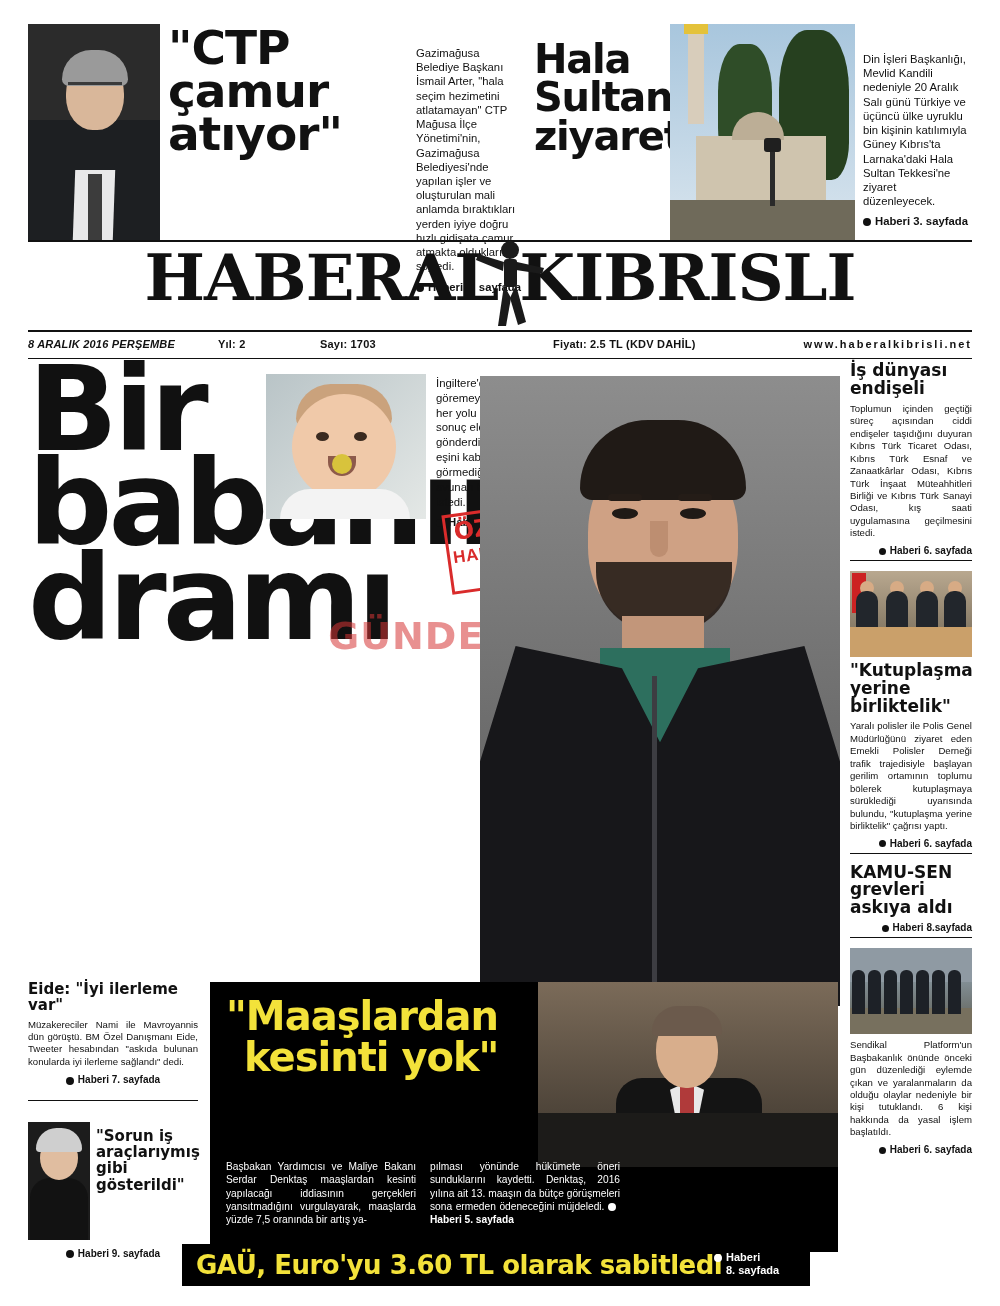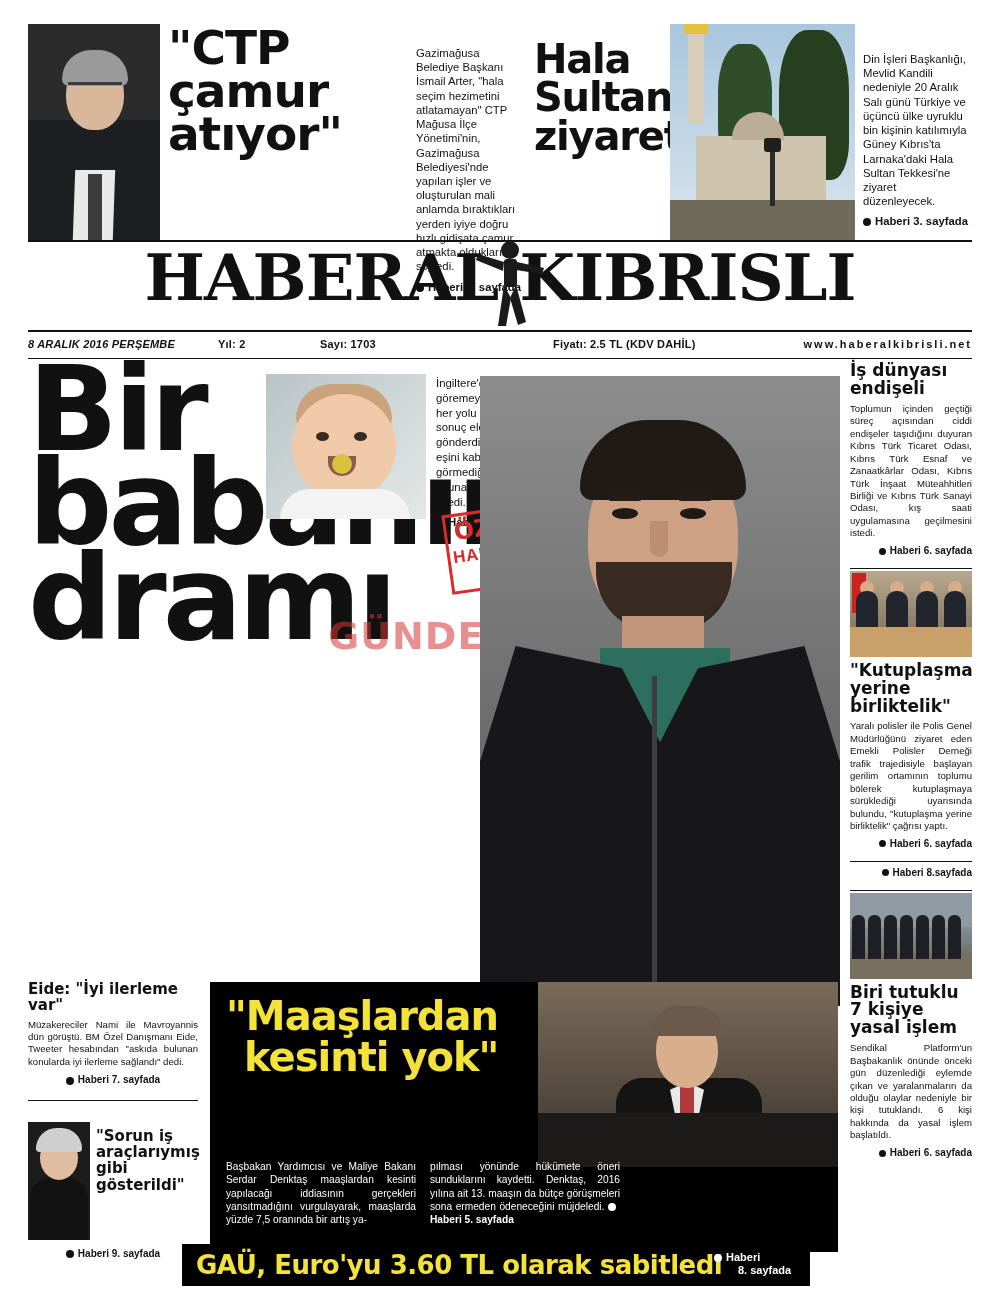--- a/index.html
+++ b/index.html
@@ -121,21 +121,21 @@
   .manphoto .browR { position:absolute; left:198px; top:118px; width:34px; height:7px; border-radius:4px; background:#241c17; }
   .manphoto .nose { position:absolute; left:170px; top:145px; width:18px; height:36px; border-radius:0 0 10px 10px; background:#bd8e71; }
   .manphoto .beard { position:absolute; left:116px; top:186px; width:136px; height:70px; border-radius:0 0 60px 60px; background:#2a211b; opacity:0.92; }
   .manphoto .neck { position:absolute; left:142px; top:240px; width:82px; height:60px; background:#c2967a; }
   .manphoto .shirt { position:absolute; left:120px; top:272px; width:130px; height:120px; background:#2d6f5e; }
   .manphoto .jacket { position:absolute; left:-10px; top:270px; width:380px; height:370px; background:#17171a; clip-path:polygon(12% 0, 40% 6%, 50% 26%, 60% 6%, 88% 0, 100% 40%, 100% 100%, 0 100%, 0 40%); }
   .manphoto .zip { position:absolute; left:172px; top:300px; width:5px; height:320px; background:#3d3d42; }
 
   
   .rightcol { position:absolute; left:822px; top:0; width:122px; }
-  .rc-box { position:relative; border-bottom:1px solid #111; padding-bottom:12px; margin-bottom:2px; }
+  .rc-box { position:relative; border-bottom:1px solid #111; padding-bottom:4px; margin-bottom:10px; }
   .rc-title { font-family:"DejaVu Sans", sans-serif; font-weight:700; font-size:17px; line-height:1.05; color:#111; margin-bottom:5px; }
   .rc-body { font-size:9.6px; line-height:1.3; color:#111; text-align:justify; }
   .rc-ref { font-size:10px; font-weight:700; margin-top:5px; text-align:right; }
   .rc-ref .bullet { width:7px; height:7px; }
   .rc-img { width:122px; height:86px; position:relative; overflow:hidden; margin-bottom:5px; }
 
   .img-meeting { background:linear-gradient(#b9a88f,#6e6453); }
   .img-meeting .tbl { position:absolute; left:0; bottom:0; width:122px; height:30px; background:#caa06a; }
   .img-meeting .p1, .img-meeting .p2, .img-meeting .p3, .img-meeting .p4 { position:absolute; bottom:24px; width:22px; height:42px; background:#22262c; border-radius:10px 10px 0 0; }
   .img-meeting .p1 { left:6px; } .img-meeting .p2 { left:36px; } .img-meeting .p3 { left:66px; } .img-meeting .p4 { left:94px; }
@@ -345,41 +345,41 @@
 
       <div class="rc-box">
         <div class="rc-title">"Kutuplaşma yerine birliktelik"</div>
         <div class="rc-body">Yaralı polisler ile Polis Genel Müdürlüğünü ziyaret eden Emekli Polisler Derneği trafik trajedisiyle başlayan gerilim ortamının toplumu bölerek kutuplaşmaya sürüklediği uyarısında bulundu, "kutuplaşma yerine birliktelik" çağrısı yaptı.</div>
         <div class="rc-ref">
           <span class="bullet"></span><span>Haberi 6. sayfada</span>
         </div>
       </div>
 
       <div class="rc-box">
+        <div class="rc-title">KAMU-SEN grevleri askıya aldı</div>
         <div class="rc-ref">
           <span class="bullet"></span><span>Haberi 8.sayfada</span>
         </div>
       </div>
 
       <div class="rc-img img-crowd">
         <div class="bldg"></div>
         <div class="ground"></div>
         <div class="row">
           <span class="fig" style="left:2px"></span>
           <span class="fig" style="left:18px"></span>
           <span class="fig" style="left:34px"></span>
           <span class="fig" style="left:50px"></span>
           <span class="fig" style="left:66px"></span>
           <span class="fig" style="left:82px"></span>
           <span class="fig" style="left:98px"></span>
         </div>
       </div>
 
       <div class="rc-box" style="border-bottom:none;">
-        <div class="rc-title">Biri tutuklu 7 kişiye yasal işlem</div>
         <div class="rc-body">Sendikal Platform'un Başbakanlık önünde önceki gün düzenlediği eylemde çıkan ve yaralanmaların da olduğu olaylar nedeniyle bir kişi tutuklandı. 6 kişi hakkında da yasal işlem başlatıldı.</div>
         <div class="rc-ref">
           <span class="bullet"></span><span>Haberi 6. sayfada</span>
         </div>
       </div>
     </div>
 
     <div class="eidebox">
       <div class="t">Eide: "İyi ilerleme var"</div>
       <div class="b">Müzakereciler Nami ile Mavroyannis dün görüştü. BM Özel Danışmanı Eide, Tweeter hesabından "askıda bulunan konularda iyi ilerleme sağlandı" dedi.</div>
@@ -424,17 +424,17 @@
           </span>
         </div>
       </div>
     </div>
   </div>
 
   <div class="bottombar">
     <div class="bt">GAÜ, Euro'yu 3.60 TL olarak sabitledi</div>
     <div class="br">
       <span class="bullet"></span><span>Haberi</span><br>
-      <span style="padding-left:24px">8. sayfada</span>
+      <span style="padding-left:12px">8. sayfada</span>
     </div>
   </div>
 
 </div>
 
 </body></html>

